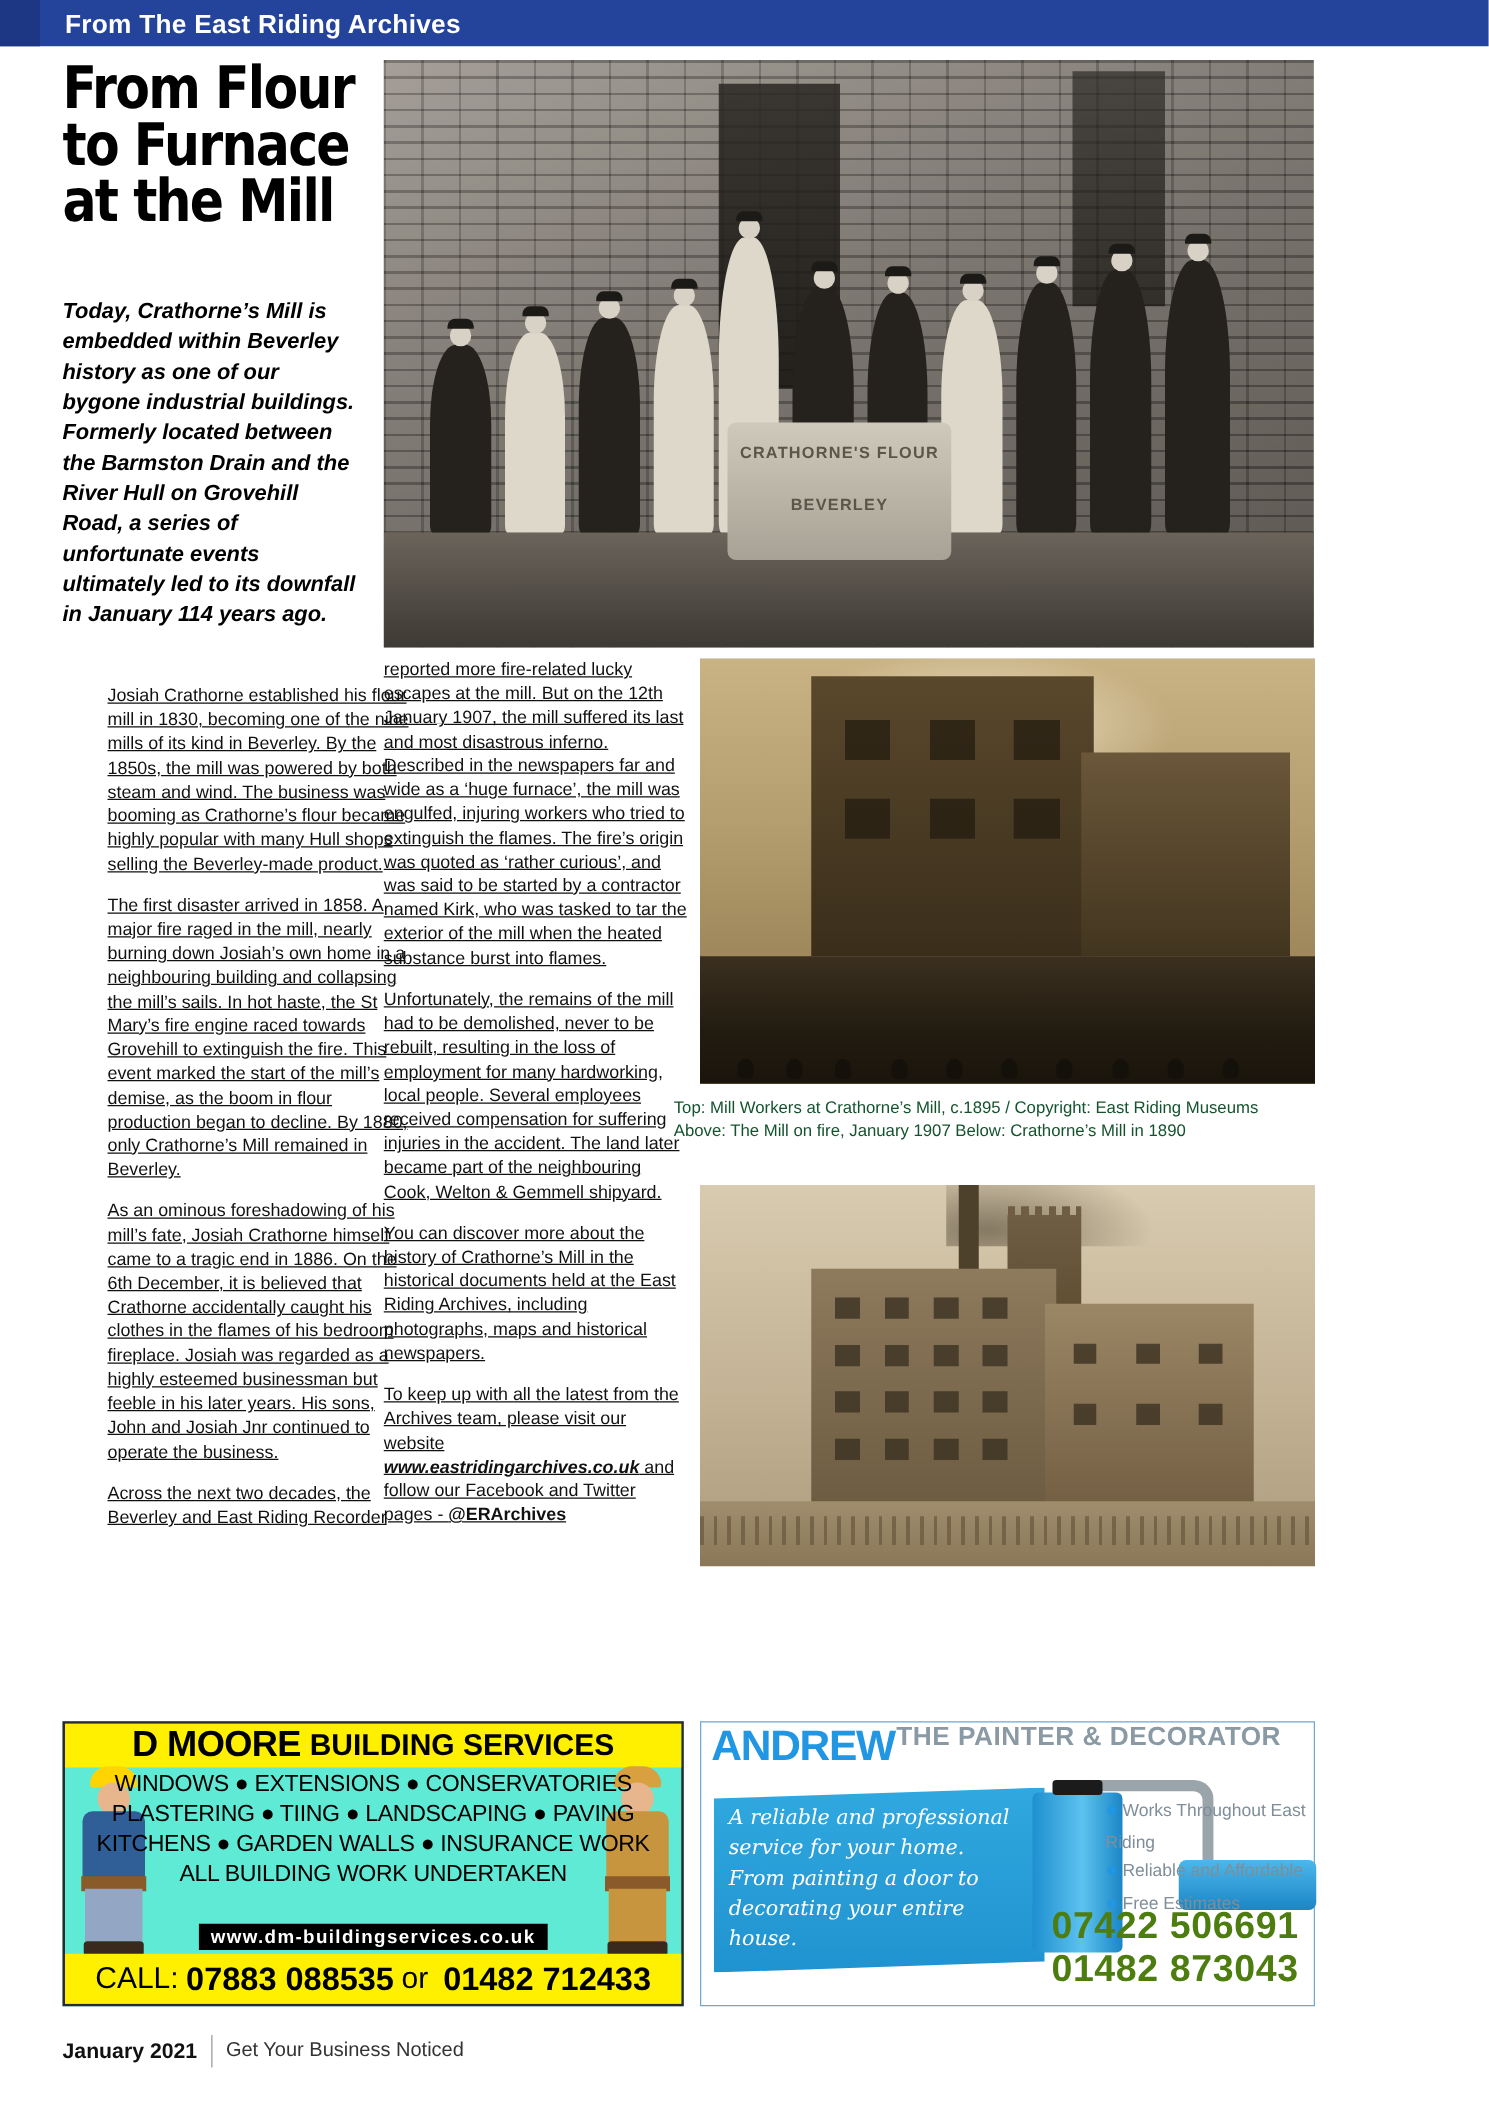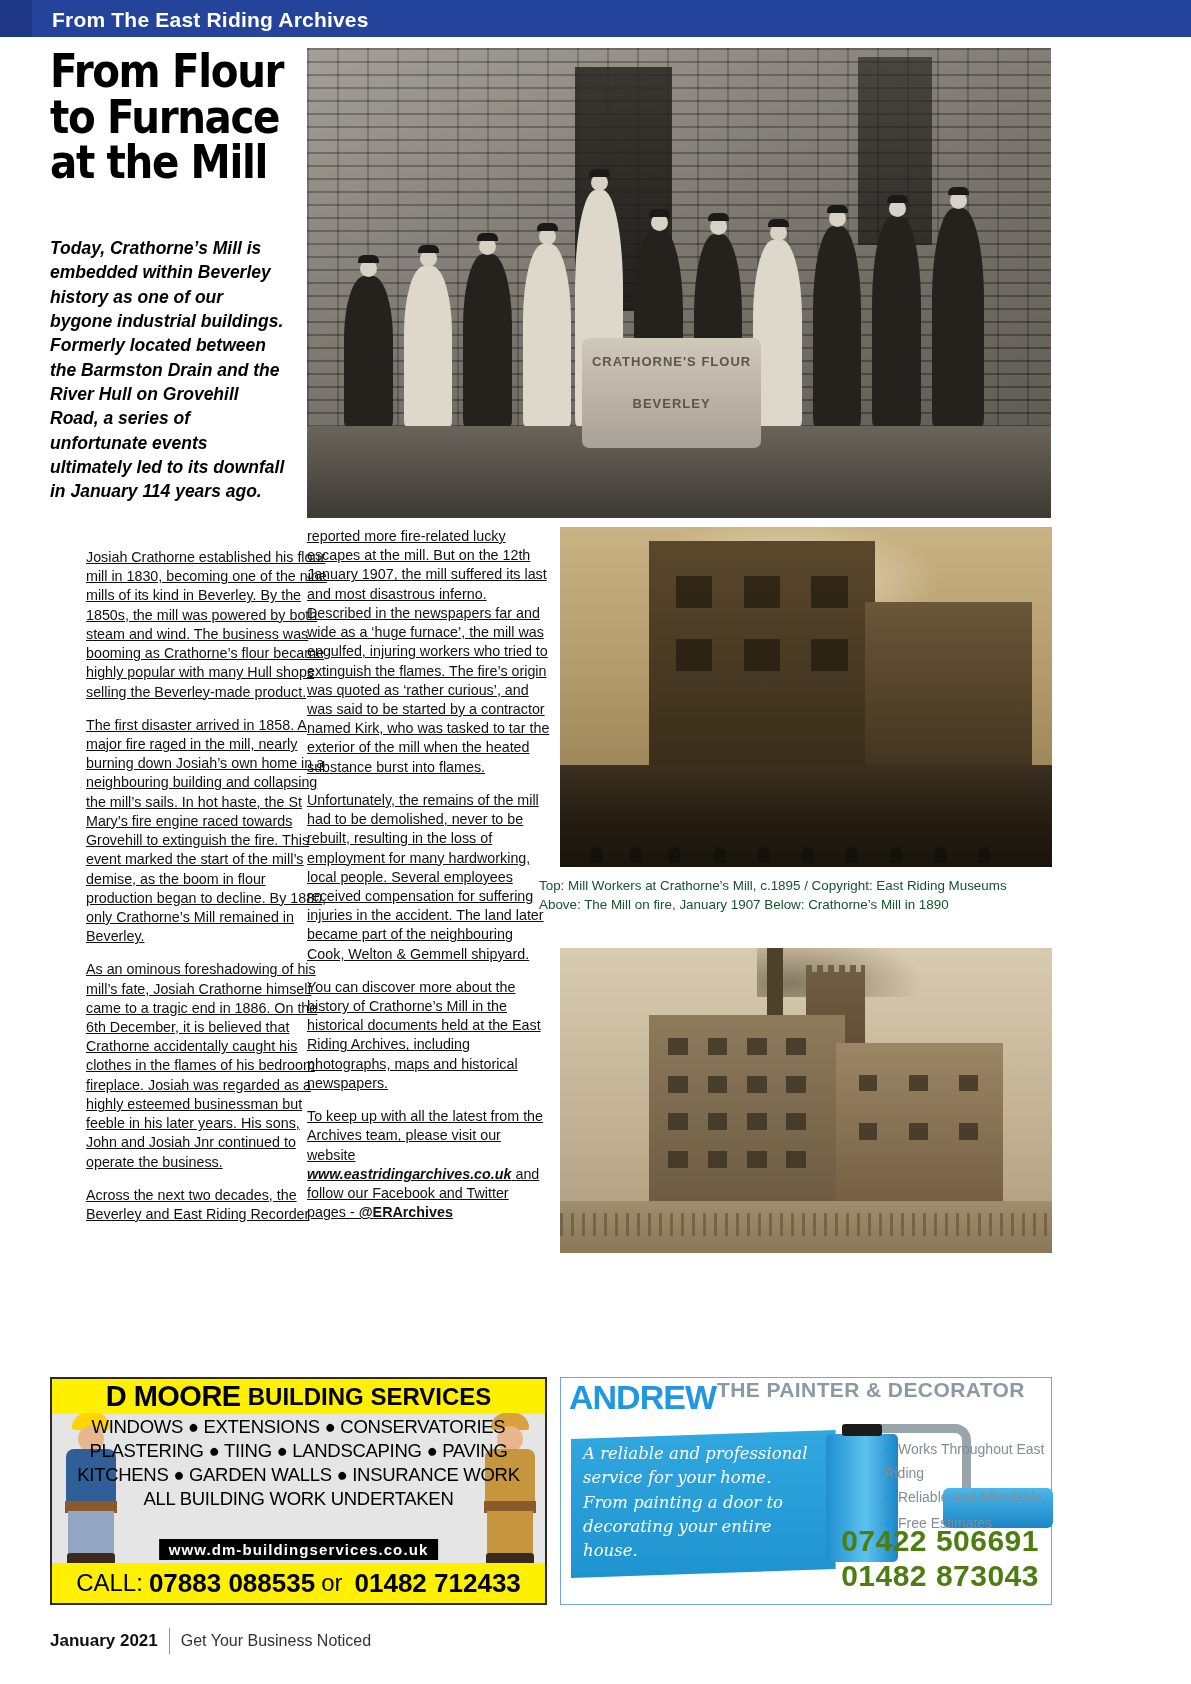--- a/index.html
+++ b/index.html
@@ -191,21 +191,21 @@
   
   .caption{
     position:absolute; left:539px; top:876px; width:500px;
     font-size:13.4px; line-height:1.42; color:#14532d;
   }
 
   
   .ad{ position:absolute; }
 
   .ad-moore{ left:50px; top:1377px; width:497px; height:228px;
-    background:#e5e5e5; border:2px solid #2b2b2b; }
+    background:#5eead4; border:2px solid #2b2b2b; }
   .moore-top{
     position:absolute; left:0; top:0; width:100%; height:35px;
     background:#fff000;
     display:flex; align-items:center; justify-content:center;
     white-space:nowrap;
   }
   .moore-top .b1{ font-size:29px; font-weight:bold; letter-spacing:-.5px; }
   .moore-top .b2{ font-size:24px; font-weight:bold; margin-left:7px; }
   .moore-services{
     position:absolute; left:0; top:36px; width:100%;

